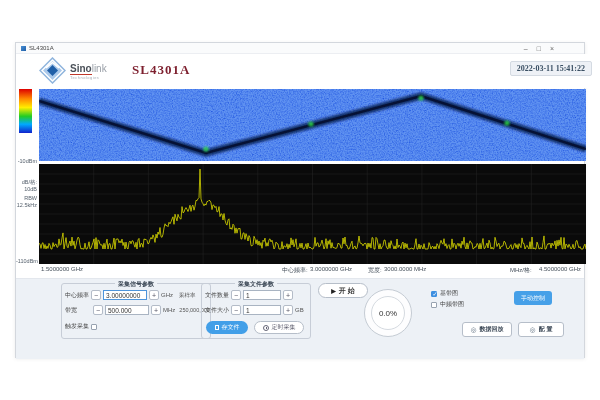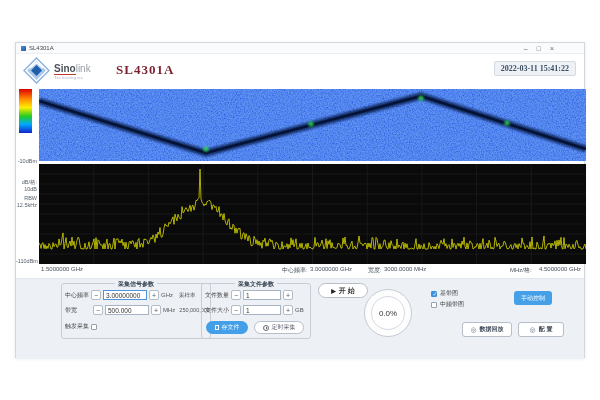--- a/index.html
+++ b/index.html
@@ -11,21 +11,21 @@
 
   
   .titlebar { position:absolute; left:0; top:0; width:100%; height:11px; background:#fafbfc;
               border-bottom:1px solid #eceef2; display:flex; align-items:center; padding:0 30px 0 5px; }
   .tb-icon { width:5px; height:5px; background:linear-gradient(135deg,#4a8fd4,#1f5fa8); margin-right:3px; }
   .tb-title { font-size:6px; color:#444; flex:1; }
   .tb-controls { display:flex; gap:9px; font-size:7px; color:#666; line-height:7px; }
   .tb-controls span { cursor:default; }
 
   
-  .header { position:absolute; left:0; top:11px; width:100%; height:34px; background:#ffffff; }
+  .header { position:absolute; left:16px; top:11px; width:100%; height:34px; background:#ffffff; }
   .logo-svg { position:absolute; left:7px; top:3px; }
   .brand { position:absolute; left:38px; top:8px; line-height:9px; }
   .brand-main { font-size:10px; font-weight:bold; color:#4a5058; border-bottom:1px solid #c0392b; }
   .brand-link { font-size:10px; color:#9aa0a8; }
   .brand-sub { display:block; font-size:4px; color:#a8aeb6; letter-spacing:.5px; }
   .model { position:absolute; left:100px; top:8px; font-family:"Liberation Serif","DejaVu Serif",serif;
            font-size:13px; font-weight:bold; color:#7d1f2e; letter-spacing:1px; }
   .timestamp { position:absolute; right:8px; top:7px; background:#eef1f6; border:1px solid #d4dae2;
                border-radius:2px; padding:2px 6px; font-size:8px; color:#3a4f63;
                font-family:"Liberation Serif","DejaVu Serif",serif; font-weight:bold; }

